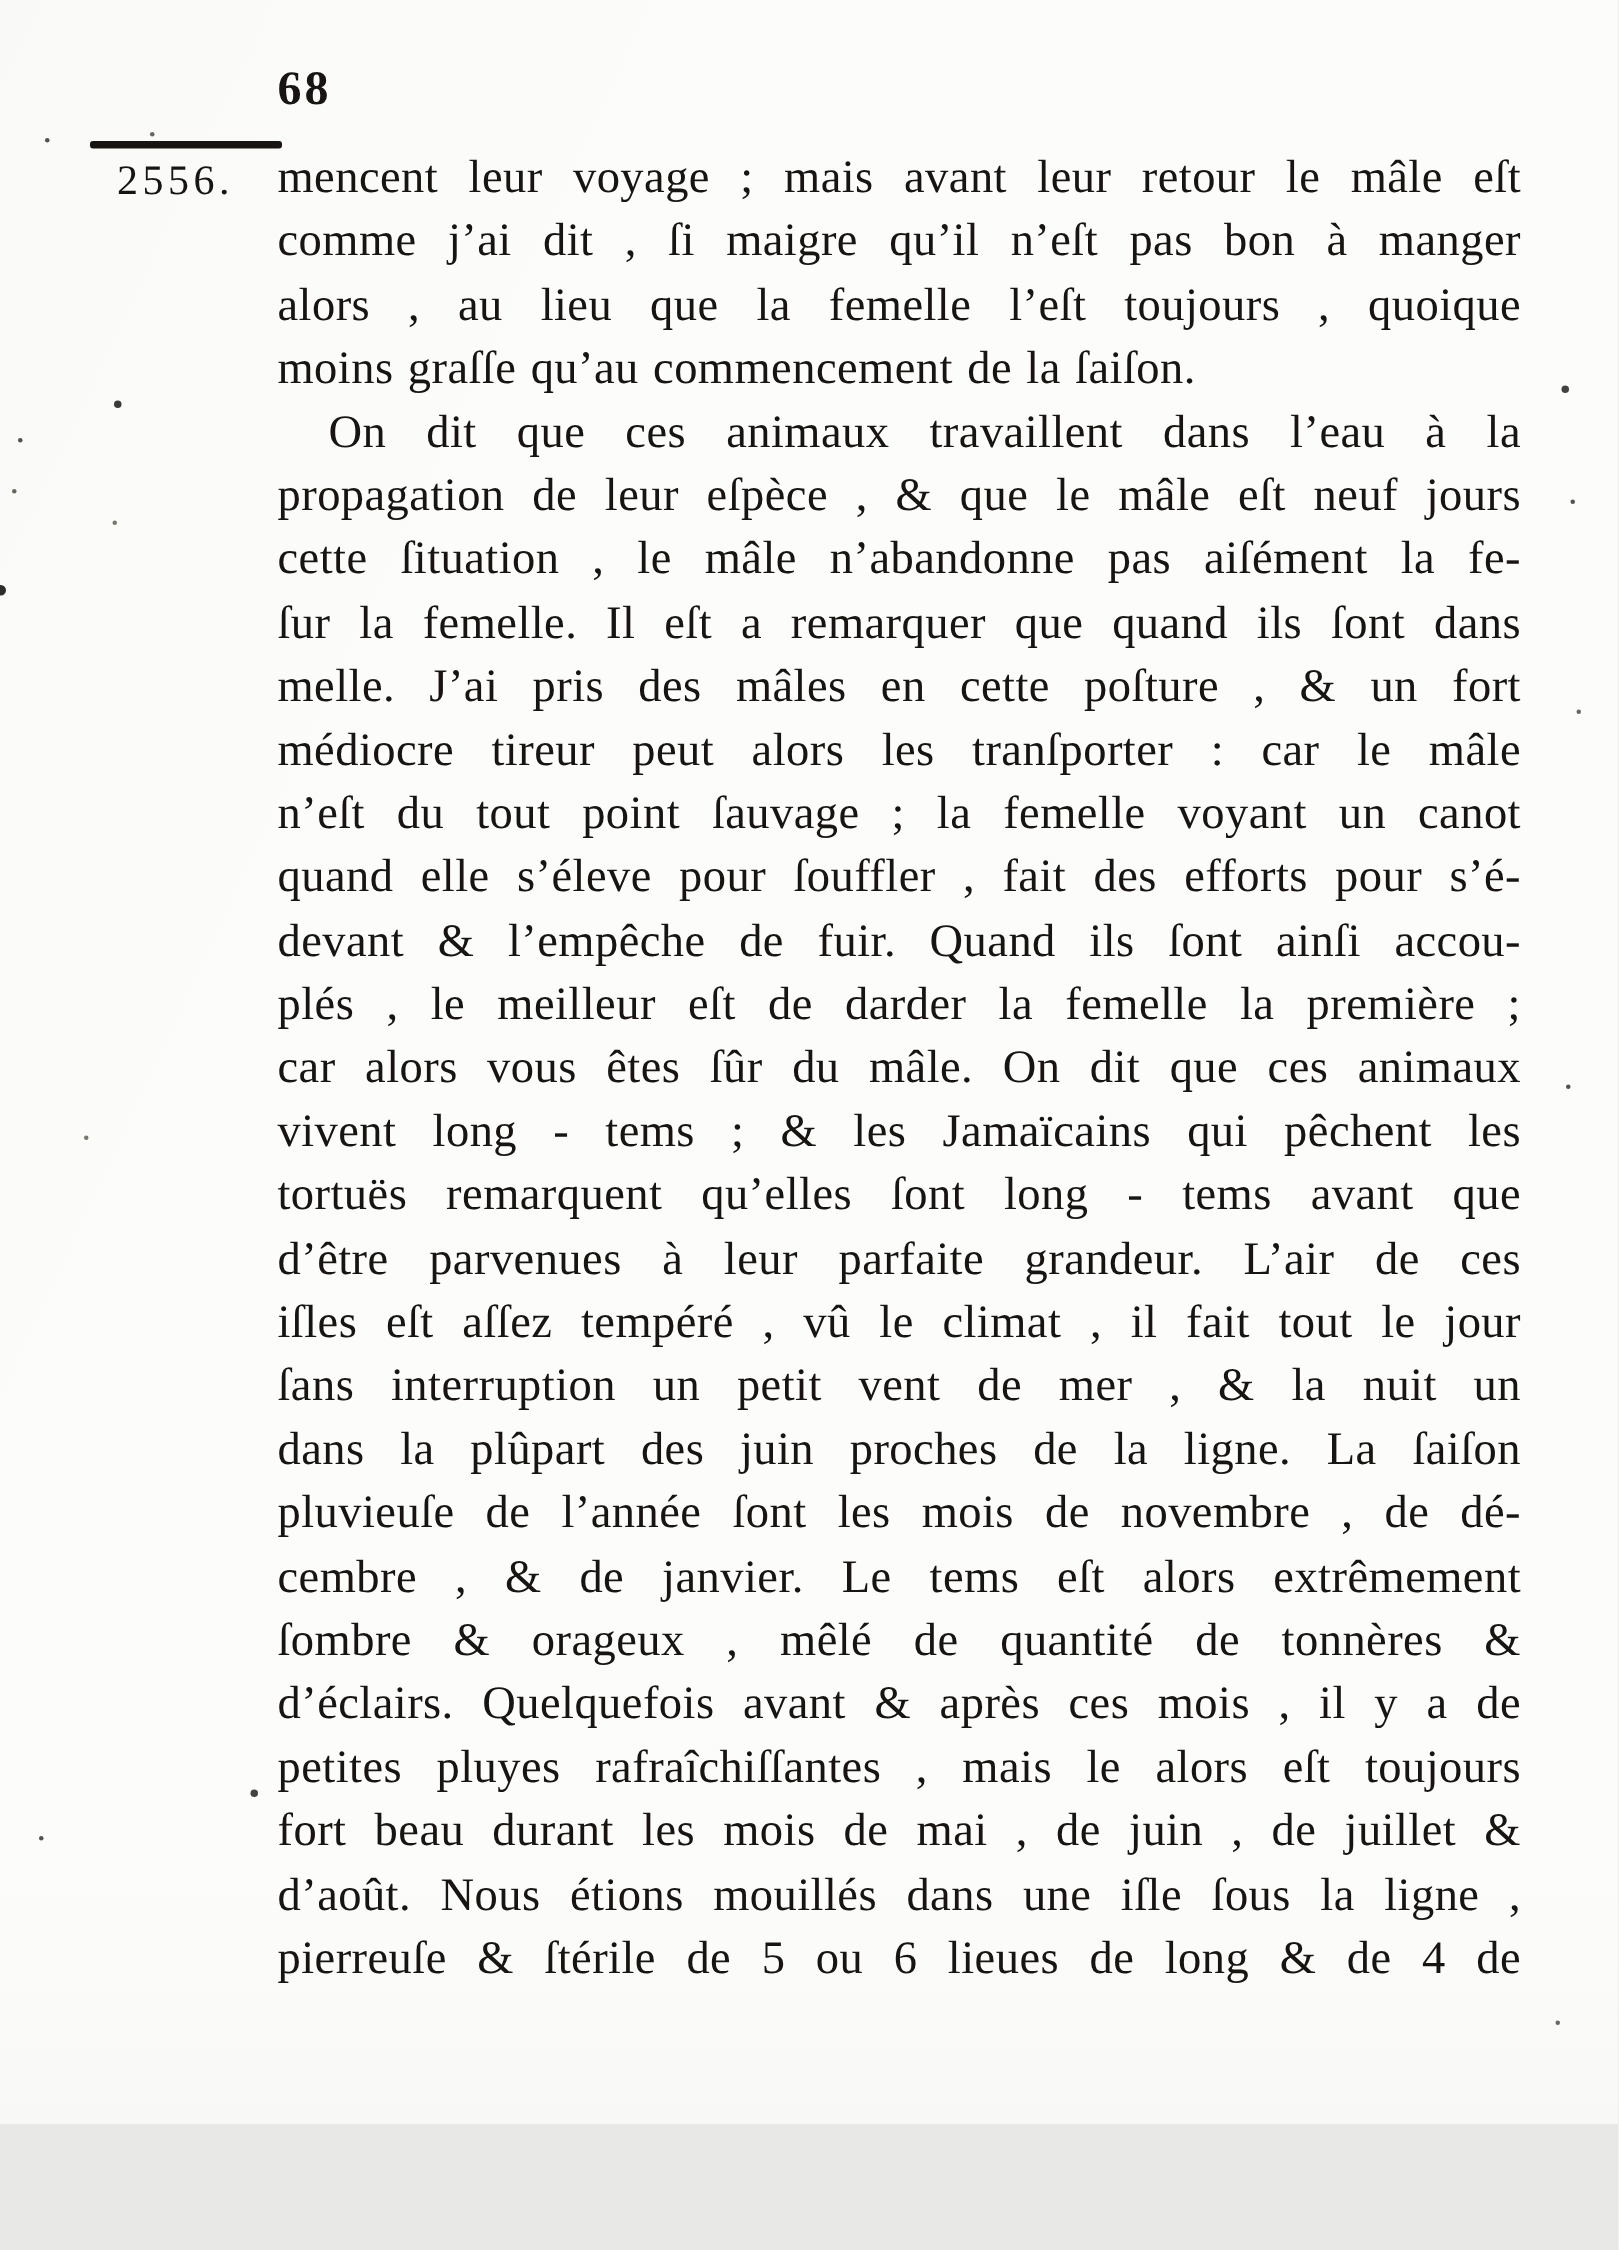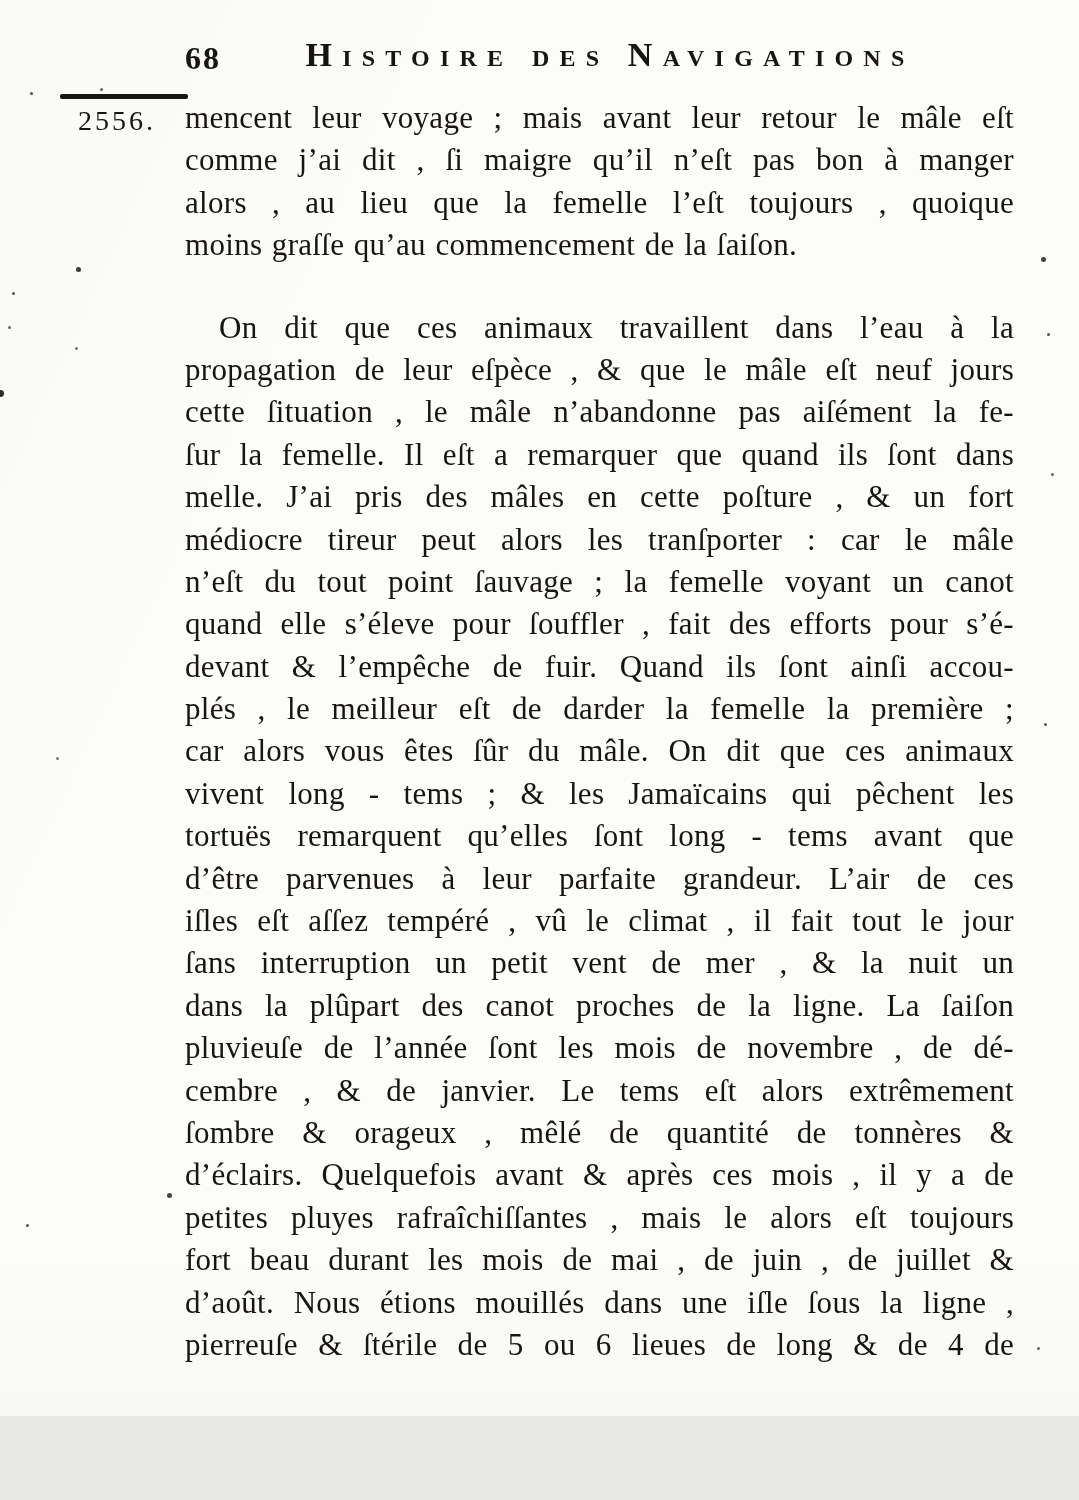--- a/index.html
+++ b/index.html
@@ -82,21 +82,21 @@
     letter-spacing: 0.3px;
     word-spacing: 1.5px;
     text-align: justify;
     text-align-last: justify;
     white-space: normal;
     overflow: visible;
   }
   
   .body-text .textline:nth-child(4) { text-align-last: left; }
   
-  .body-text .textline:nth-child(5) { text-indent: 34px; margin-top: 40px; }
+  .body-text .textline:nth-child(5) { text-indent: 34px; }
 
   
   .specks {
     position: absolute;
     left: 0; top: 0;
     width: 3px; height: 3px;
     border-radius: 50%;
     background: transparent;
     pointer-events: none;
     box-shadow:
@@ -122,21 +122,20 @@
 </style>
 </head>
 <body>
 
 <div class="page">
 
   <div class="specks"></div>
 
   <header class="header">
     <span class="pagenum">68</span>
-    <span class="running-title">Histoire des Navigations</span>
   </header>
 
   <aside class="margin-note">
     <div class="margin-rule"></div>
     <div class="margin-year">2556.</div>
   </aside>
 
   <main class="body-text">
     <div class="textline">mencent leur voyage ; mais avant leur retour le mâle eſt</div>
       <div class="textline">comme j’ai dit , ſi maigre qu’il n’eſt pas bon à manger</div>
@@ -151,21 +150,21 @@
       <div class="textline">n’eſt du tout point ſauvage ; la femelle voyant un canot</div>
       <div class="textline">quand elle s’éleve pour ſouffler , fait des efforts pour s’é-</div>
       <div class="textline">devant &amp; l’empêche de fuir. Quand ils ſont ainſi accou-</div>
       <div class="textline">plés , le meilleur eſt de darder la femelle la première ;</div>
       <div class="textline">car alors vous êtes ſûr du mâle. On dit que ces animaux</div>
       <div class="textline">vivent long - tems ; &amp; les Jamaïcains qui pêchent les</div>
       <div class="textline">tortuës remarquent qu’elles ſont long - tems avant que</div>
       <div class="textline">d’être parvenues à leur parfaite grandeur. L’air de ces</div>
       <div class="textline">iſles eſt aſſez tempéré , vû le climat , il fait tout le jour</div>
       <div class="textline">ſans interruption un petit vent de mer , &amp; la nuit un</div>
-      <div class="textline">dans la plûpart des canot proches de la ligne. La ſaiſon</div>
+      <div class="textline">dans la plûpart des juin proches de la ligne. La ſaiſon</div>
       <div class="textline">pluvieuſe de l’année ſont les mois de novembre , de dé-</div>
       <div class="textline">cembre , &amp; de janvier. Le tems eſt alors extrêmement</div>
       <div class="textline">ſombre &amp; orageux , mêlé de quantité de tonnères &amp;</div>
       <div class="textline">d’éclairs. Quelquefois avant &amp; après ces mois , il y a de</div>
       <div class="textline">petites pluyes rafraîchiſſantes , mais le alors eſt toujours</div>
       <div class="textline">fort beau durant les mois de mai , de juin , de juillet &amp;</div>
       <div class="textline">d’août. Nous étions mouillés dans une iſle ſous la ligne ,</div>
       <div class="textline">pierreuſe &amp; ſtérile de 5 ou 6 lieues de long &amp; de 4 de</div>
   </main>
 

